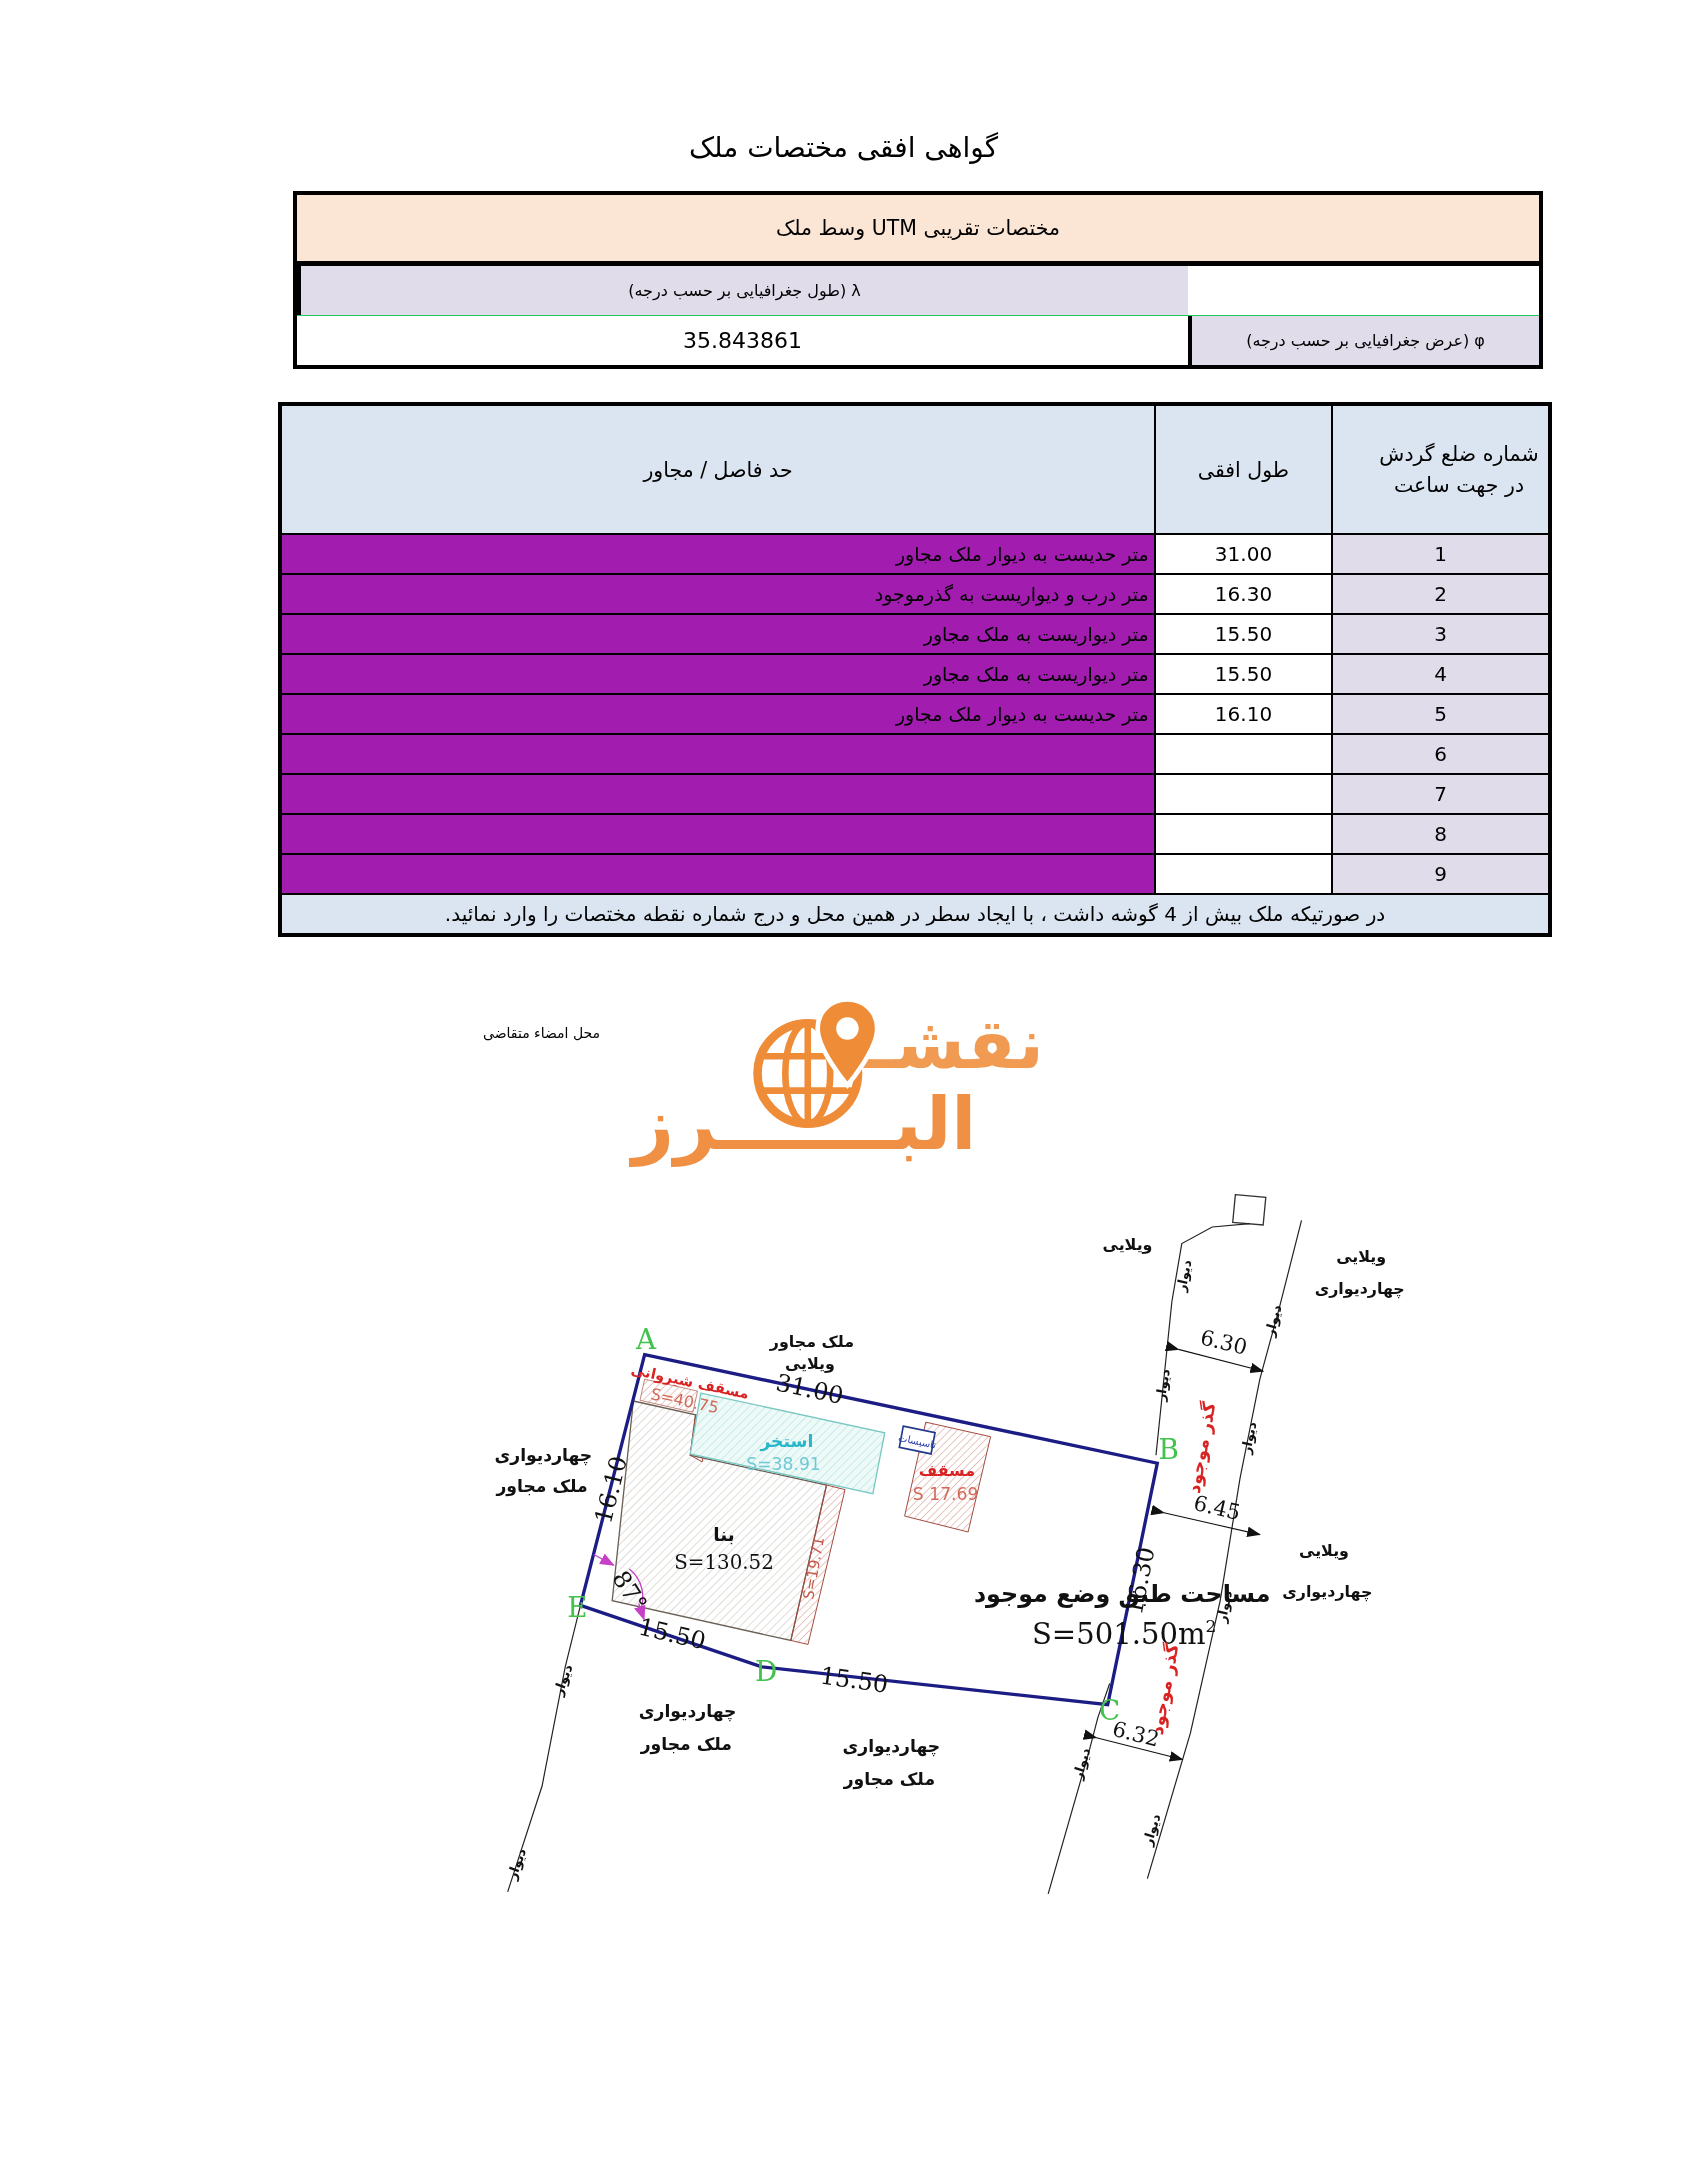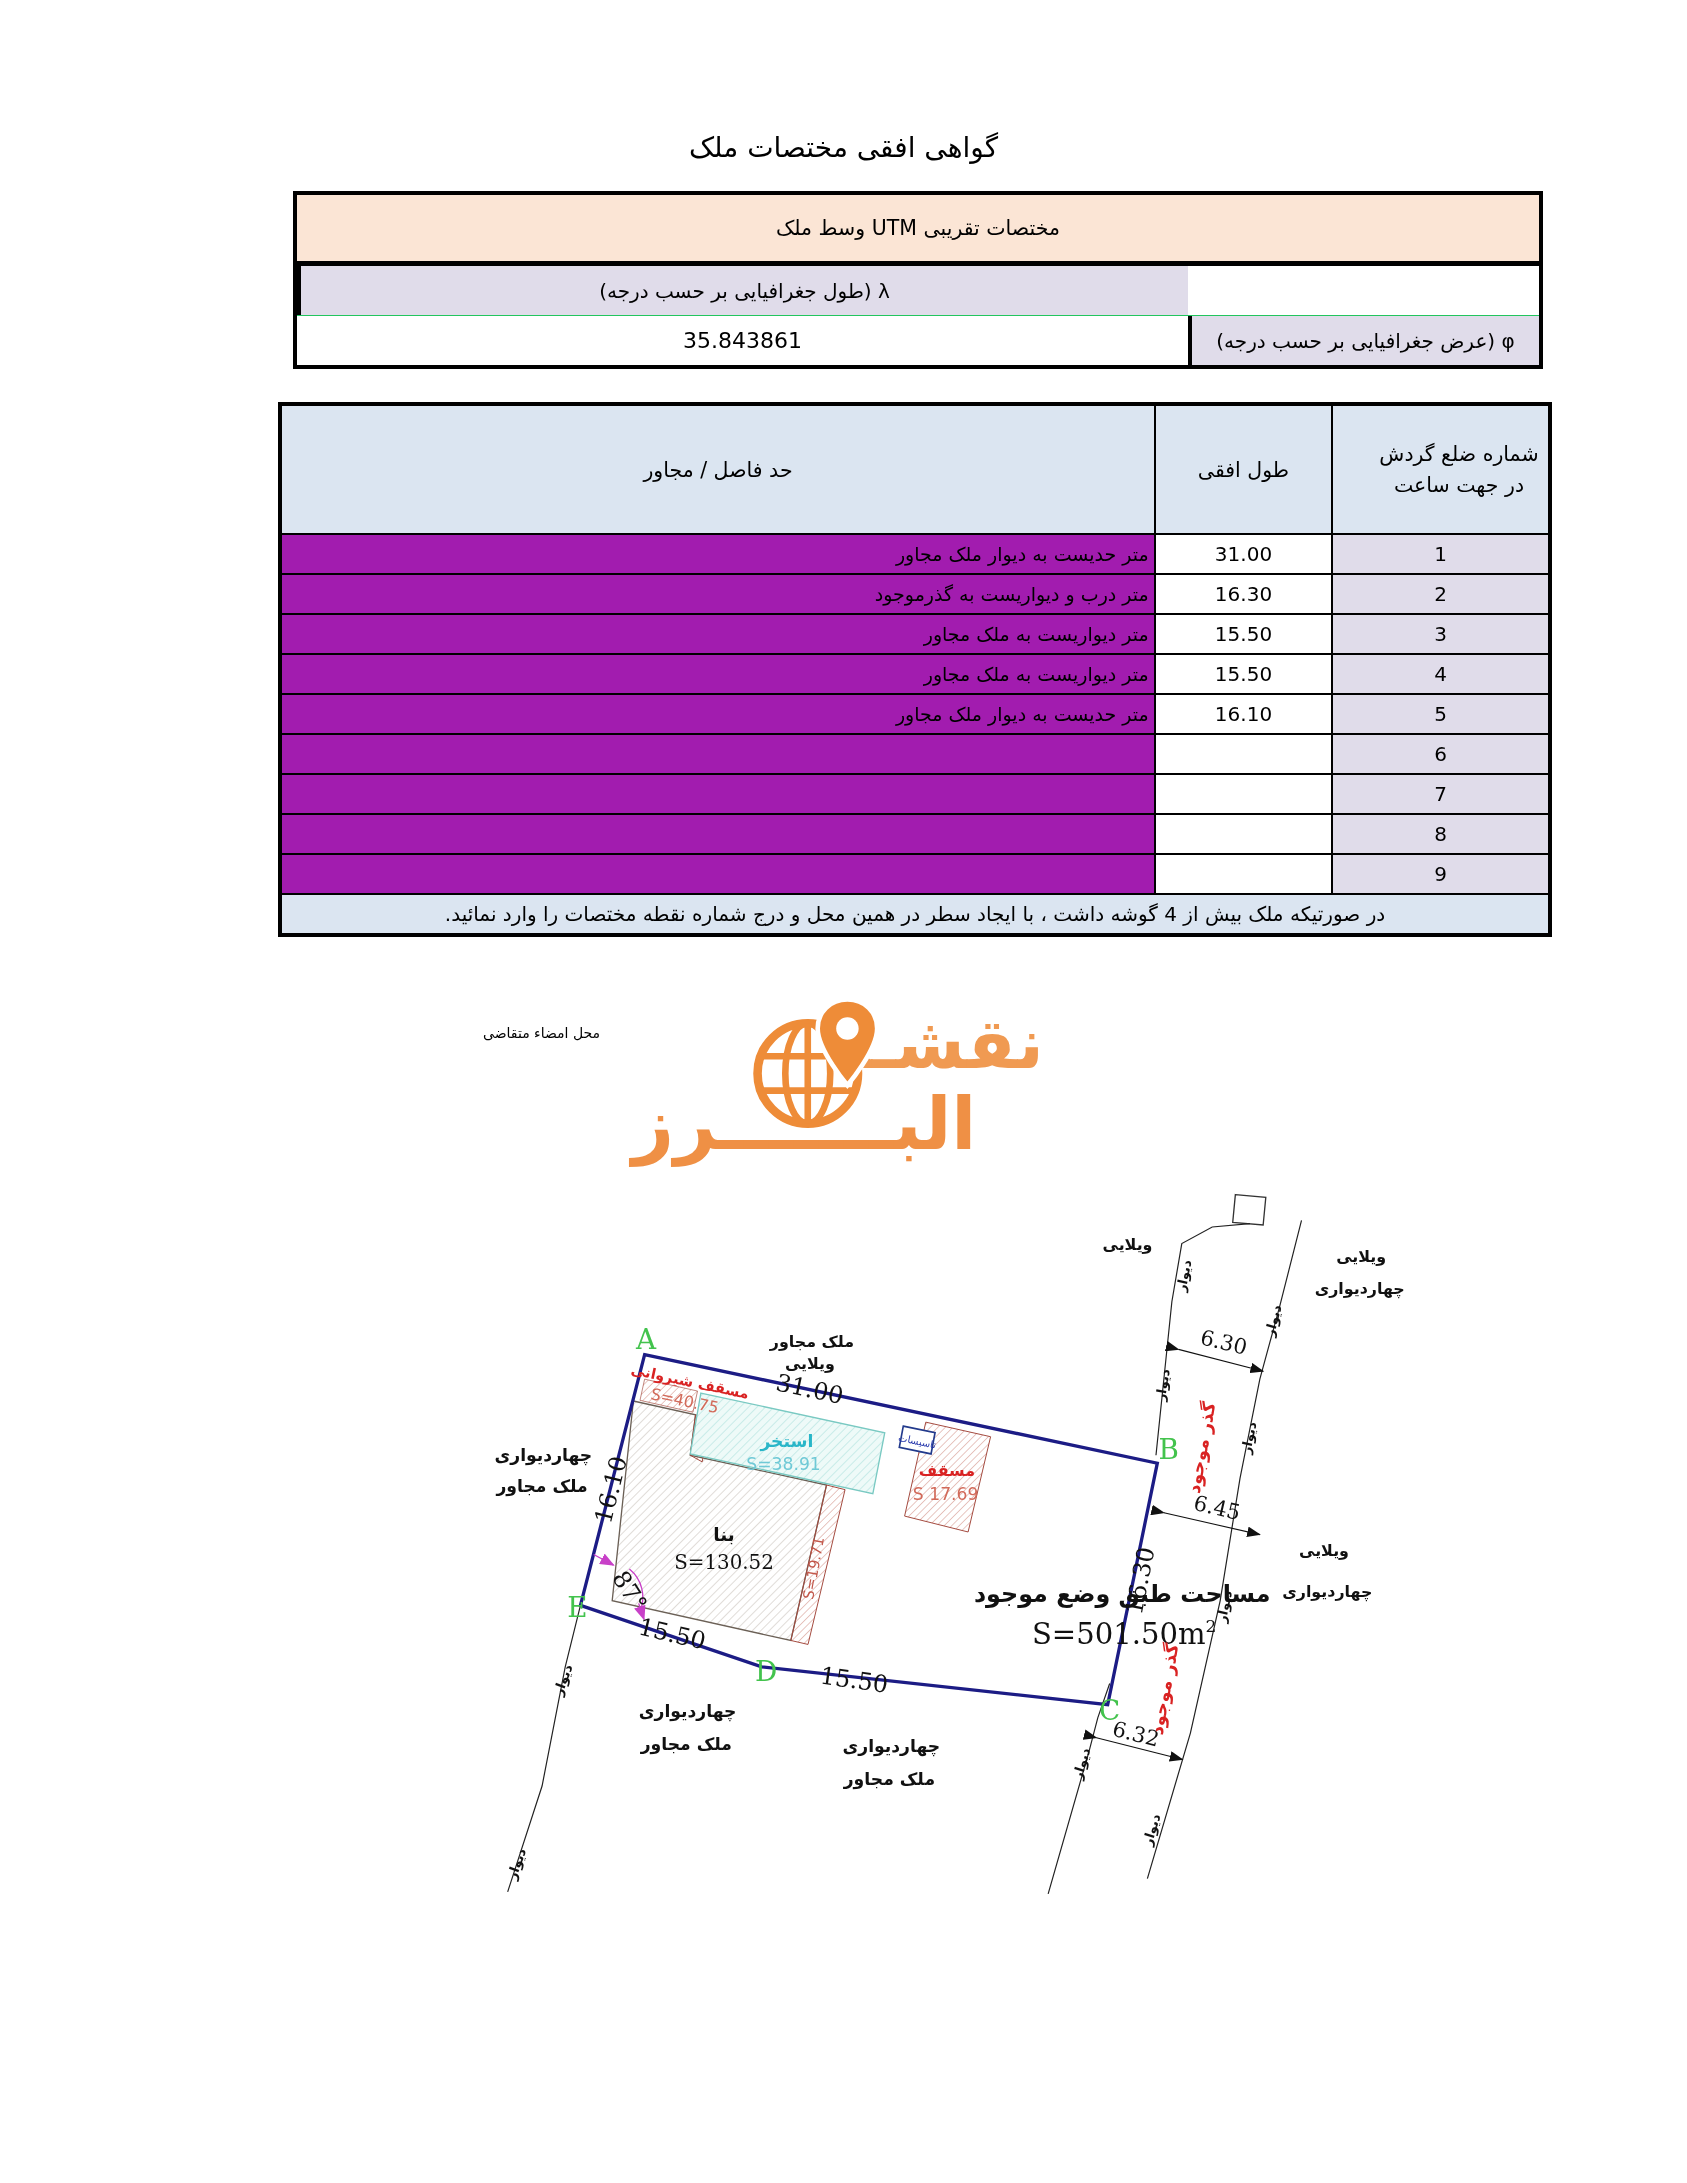--- a/index.html
+++ b/index.html
@@ -20,21 +20,21 @@
     height:66px;background:#fbe5d5;display:flex;align-items:center;justify-content:center;
     font-size:20.5px;direction:rtl;border-bottom:5.3px solid #000;
   }
   .t1-row{display:grid;grid-template-columns:1fr 351px;height:49px;}
   .t1-row + .t1-row{border-top:1px solid #22c55e;}
   .t1-val{
     display:flex;align-items:center;justify-content:center;font-size:22px;background:#fff;
   }
   .t1-label{
     border-left:4px solid #000;background:#e0dcea;direction:rtl;
-    display:flex;align-items:center;justify-content:center;font-size:20px;
+    display:flex;align-items:center;justify-content:center;font-size:16px;
   }
   
   .t2{position:absolute;left:278px;top:402px;width:1274px;}
   table.sides{
     width:100%;border-collapse:collapse;table-layout:fixed;direction:rtl;
     border:4.6px solid #000;
   }
   table.sides th,table.sides td{border:2.6px solid #000;box-sizing:border-box;}
   table.sides th{
     background:#dbe5f1;height:130px;font-weight:normal;font-size:20.5px;vertical-align:middle;

